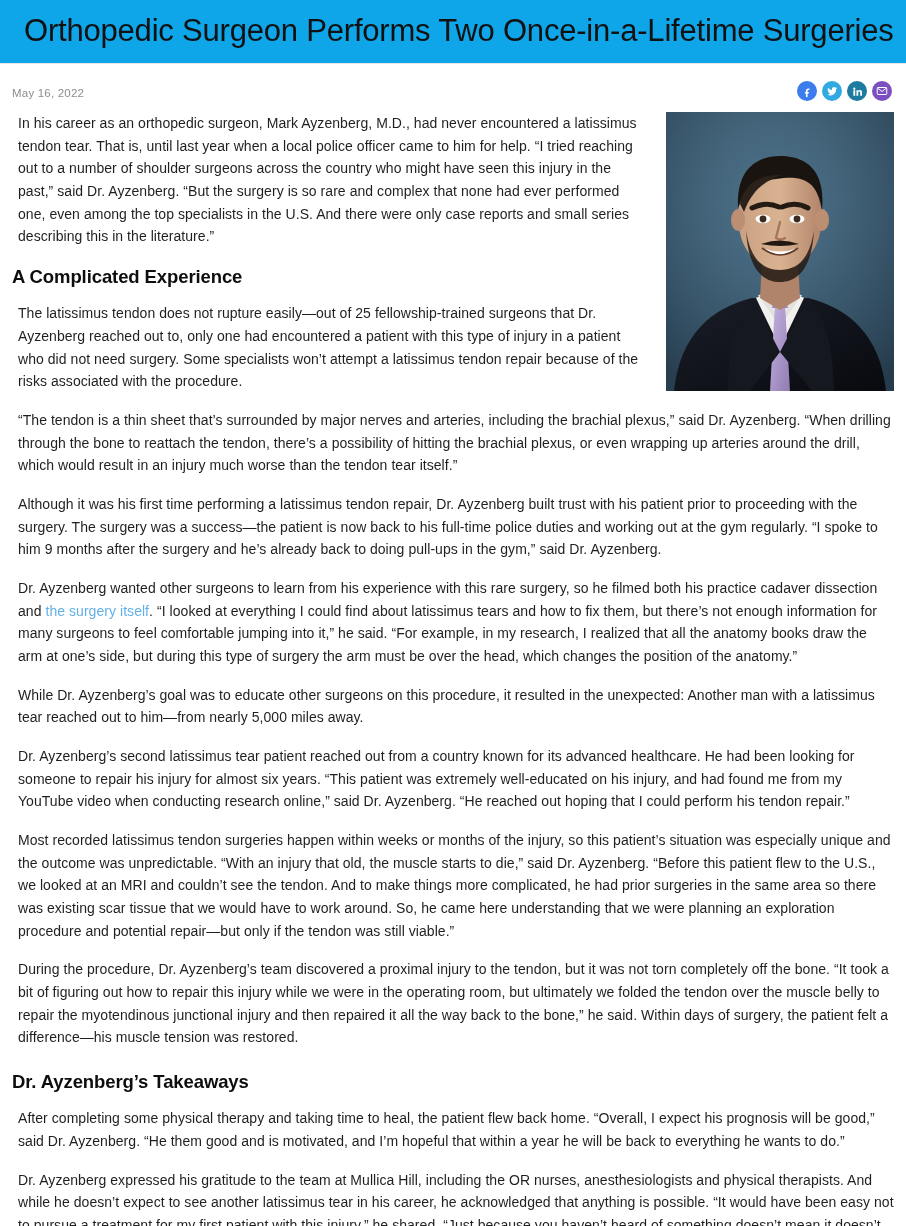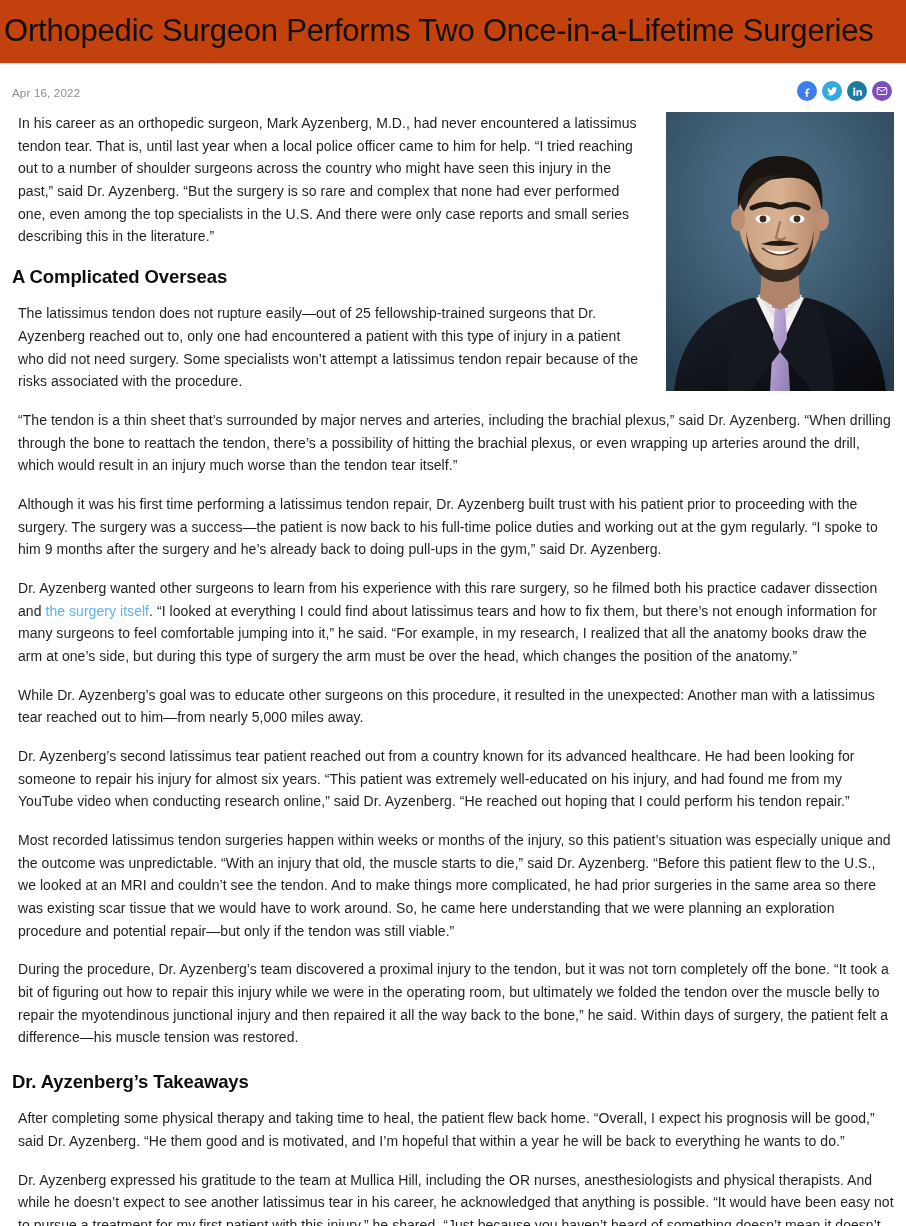--- a/index.html
+++ b/index.html
@@ -11,25 +11,25 @@
     font-family: "Liberation Sans", sans-serif;
     color: #1d1d1d;
     overflow: hidden;
     position: relative;
   }
 
   
   .header-band {
     width: 100%;
     height: 64px;
-    background: #c2410c;
+    background: #0ea5e9;
     border-bottom: 1px solid #e6e6e6;
     display: flex;
     align-items: center;
-    padding: 0 4px;
+    padding: 0 24px;
   }
   .page-title {
     font-size: 31px;
     font-weight: 400;
     line-height: 1.05;
     letter-spacing: -0.2px;
     color: #111111;
     white-space: nowrap;
     margin: 0;
   }
@@ -115,21 +115,21 @@
   .clearfix::after { content: ""; display: block; clear: both; }
 </style>
 </head>
 <body>
 
 <div class="header-band">
   <h1 class="page-title">Orthopedic Surgeon Performs Two Once-in-a-Lifetime Surgeries</h1>
 </div>
 
 <div class="meta-row">
-  <div class="post-date">Apr 16, 2022</div>
+  <div class="post-date">May 16, 2022</div>
 
   <div class="share-row">
     <div class="share-btn sb-facebook" title="Share on Facebook">
       <svg width="11" height="11" viewBox="0 0 24 24" aria-hidden="true">
         <path fill="#ffffff" d="M14.5 8.2h2.1V5.4c-.4-.05-1.6-.17-3-.17-2.97 0-5 1.87-5 5.3V13H6.3v3.1h2.3V24h3.5v-7.9h2.5l.35-3.1h-2.85v-2.17c0-.9.24-1.63 1.4-1.63z"></path>
       </svg>
     </div>
 
     <div class="share-btn sb-twitter" title="Share on Twitter">
       <svg width="12" height="12" viewBox="0 0 24 24" aria-hidden="true">
@@ -225,21 +225,21 @@
         <path d="M96 136 q18 14 36 0 q-18 7 -36 0 Z" fill="#ffffff"></path>
         <path d="M96 136 q18 14 36 0" stroke="#5e3a2c" stroke-width="1.6" fill="none"></path>
 
         <path d="M95 132 q19 -7 38 0 q-19 4 -38 0 Z" fill="#241a14"></path>
       </svg>
     </div>
   </figure>
 
   <p class="body-text">In his career as an orthopedic surgeon, Mark Ayzenberg, M.D., had never encountered a latissimus tendon tear. That is, until last year when a local police officer came to him for help. “I tried reaching out to a number of shoulder surgeons across the country who might have seen this injury in the past,” said Dr. Ayzenberg. “But the surgery is so rare and complex that none had ever performed one, even among the top specialists in the U.S. And there were only case reports and small series describing this in the literature.”</p>
 
-  <h2 class="section-heading">A Complicated Overseas</h2>
+  <h2 class="section-heading">A Complicated Experience</h2>
   <p class="body-text">The latissimus tendon does not rupture easily—out of 25 fellowship-trained surgeons that Dr. Ayzenberg reached out to, only one had encountered a patient with this type of injury in a patient who did not need surgery. Some specialists won’t attempt a latissimus tendon repair because of the risks associated with the procedure.</p>
   <p class="body-text">“The tendon is a thin sheet that’s surrounded by major nerves and arteries, including the brachial plexus,” said Dr. Ayzenberg. “When drilling through the bone to reattach the tendon, there’s a possibility of hitting the brachial plexus, or even wrapping up arteries around the drill, which would result in an injury much worse than the tendon tear itself.”</p>
   <p class="body-text">Although it was his first time performing a latissimus tendon repair, Dr. Ayzenberg built trust with his patient prior to proceeding with the surgery. The surgery was a success—the patient is now back to his full-time police duties and working out at the gym regularly. “I spoke to him 9 months after the surgery and he’s already back to doing pull-ups in the gym,” said Dr. Ayzenberg.</p>
 
   <p class="body-text">
     <span>Dr. Ayzenberg wanted other surgeons to learn from his experience with this rare surgery, so he filmed both his practice cadaver dissection and </span><a class="inline-link" href="#">the surgery itself</a><span>. “I looked at everything I could find about latissimus tears and how to fix them, but there’s not enough information for many surgeons to feel comfortable jumping into it,” he said. “For example, in my research, I realized that all the anatomy books draw the arm at one’s side, but during this type of surgery the arm must be over the head, which changes the position of the anatomy.”</span>
   </p>
   <p class="body-text">While Dr. Ayzenberg’s goal was to educate other surgeons on this procedure, it resulted in the unexpected: Another man with a latissimus tear reached out to him—from nearly 5,000 miles away.</p>
 
   <p class="body-text">Dr. Ayzenberg’s second latissimus tear patient reached out from a country known for its advanced healthcare. He had been looking for someone to repair his injury for almost six years. “This patient was extremely well-educated on his injury, and had found me from my YouTube video when conducting research online,” said Dr. Ayzenberg. “He reached out hoping that I could perform his tendon repair.”</p>

